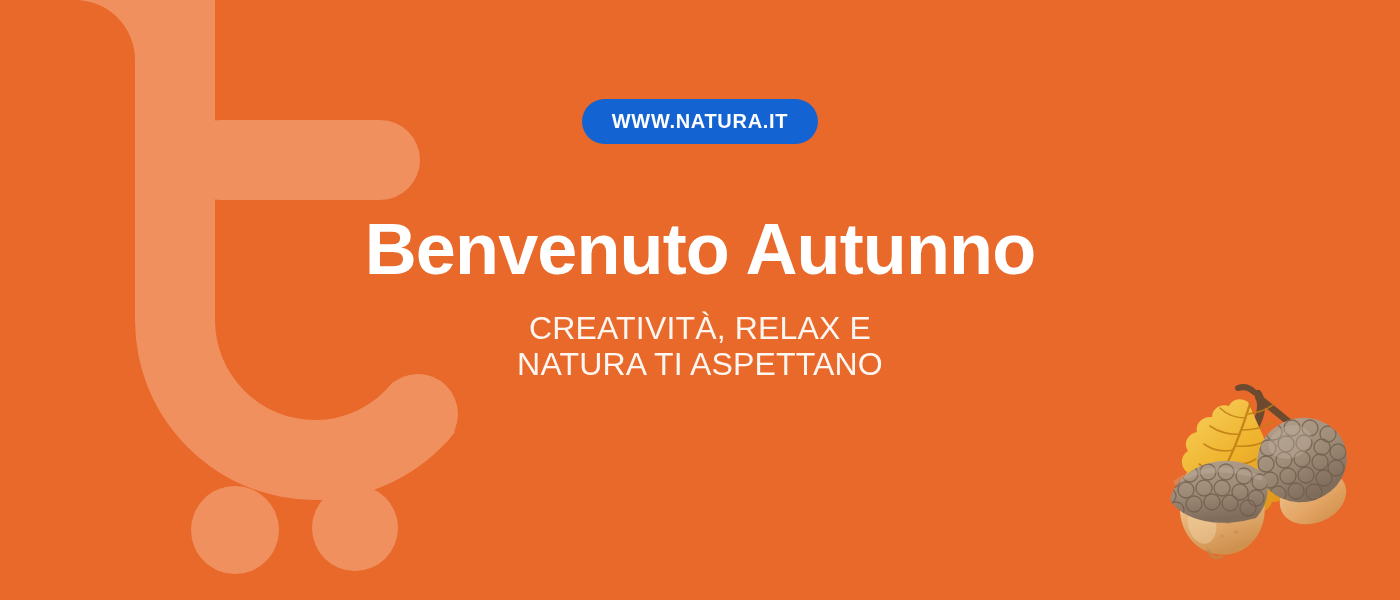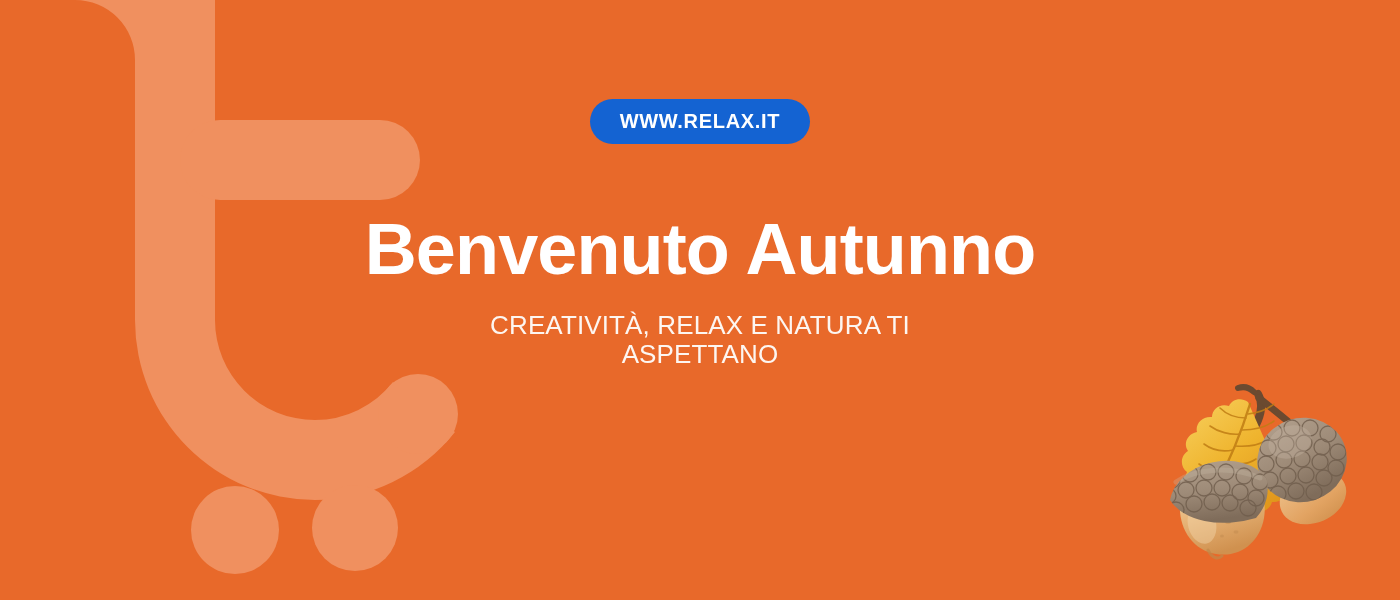--- a/index.html
+++ b/index.html
@@ -69,21 +69,21 @@
     line-height: 1;
     white-space: nowrap;
     padding-top: 69px;
     text-align: left;
   }
 
   .subheadline {
     margin: 0;
     padding-top: 26px;
     color: #fdf6f1;
-    font-size: 26px;
+    font-size: 32px;
     font-weight: 400;
     line-height: 1.12;
     letter-spacing: 0.005em;
     text-align: center;
     max-width: 420px;
   }
 
   
   .acorns {
     position: absolute;
@@ -126,21 +126,21 @@
 
       <circle cx="418" cy="414" r="40"></circle>
 
       <circle cx="235" cy="530" r="44"></circle>
       <circle cx="355" cy="528" r="43"></circle>
     </g>
   </svg>
 
   <div class="content">
 
-    <button class="badge">WWW.RELAX.IT</button>
+    <button class="badge">WWW.NATURA.IT</button>
 
     <h1 class="headline">Benvenuto Autunno</h1>
 
     <p class="subheadline">CREATIVITÀ, RELAX E NATURA TI ASPETTANO</p>
 
   </div>
 
   <svg class="acorns" viewBox="0 0 200 190" xmlns="http://www.w3.org/2000/svg" aria-hidden="true">
     <defs>
       <linearGradient id="nutA" x1="0" y1="0" x2="0.4" y2="1">

